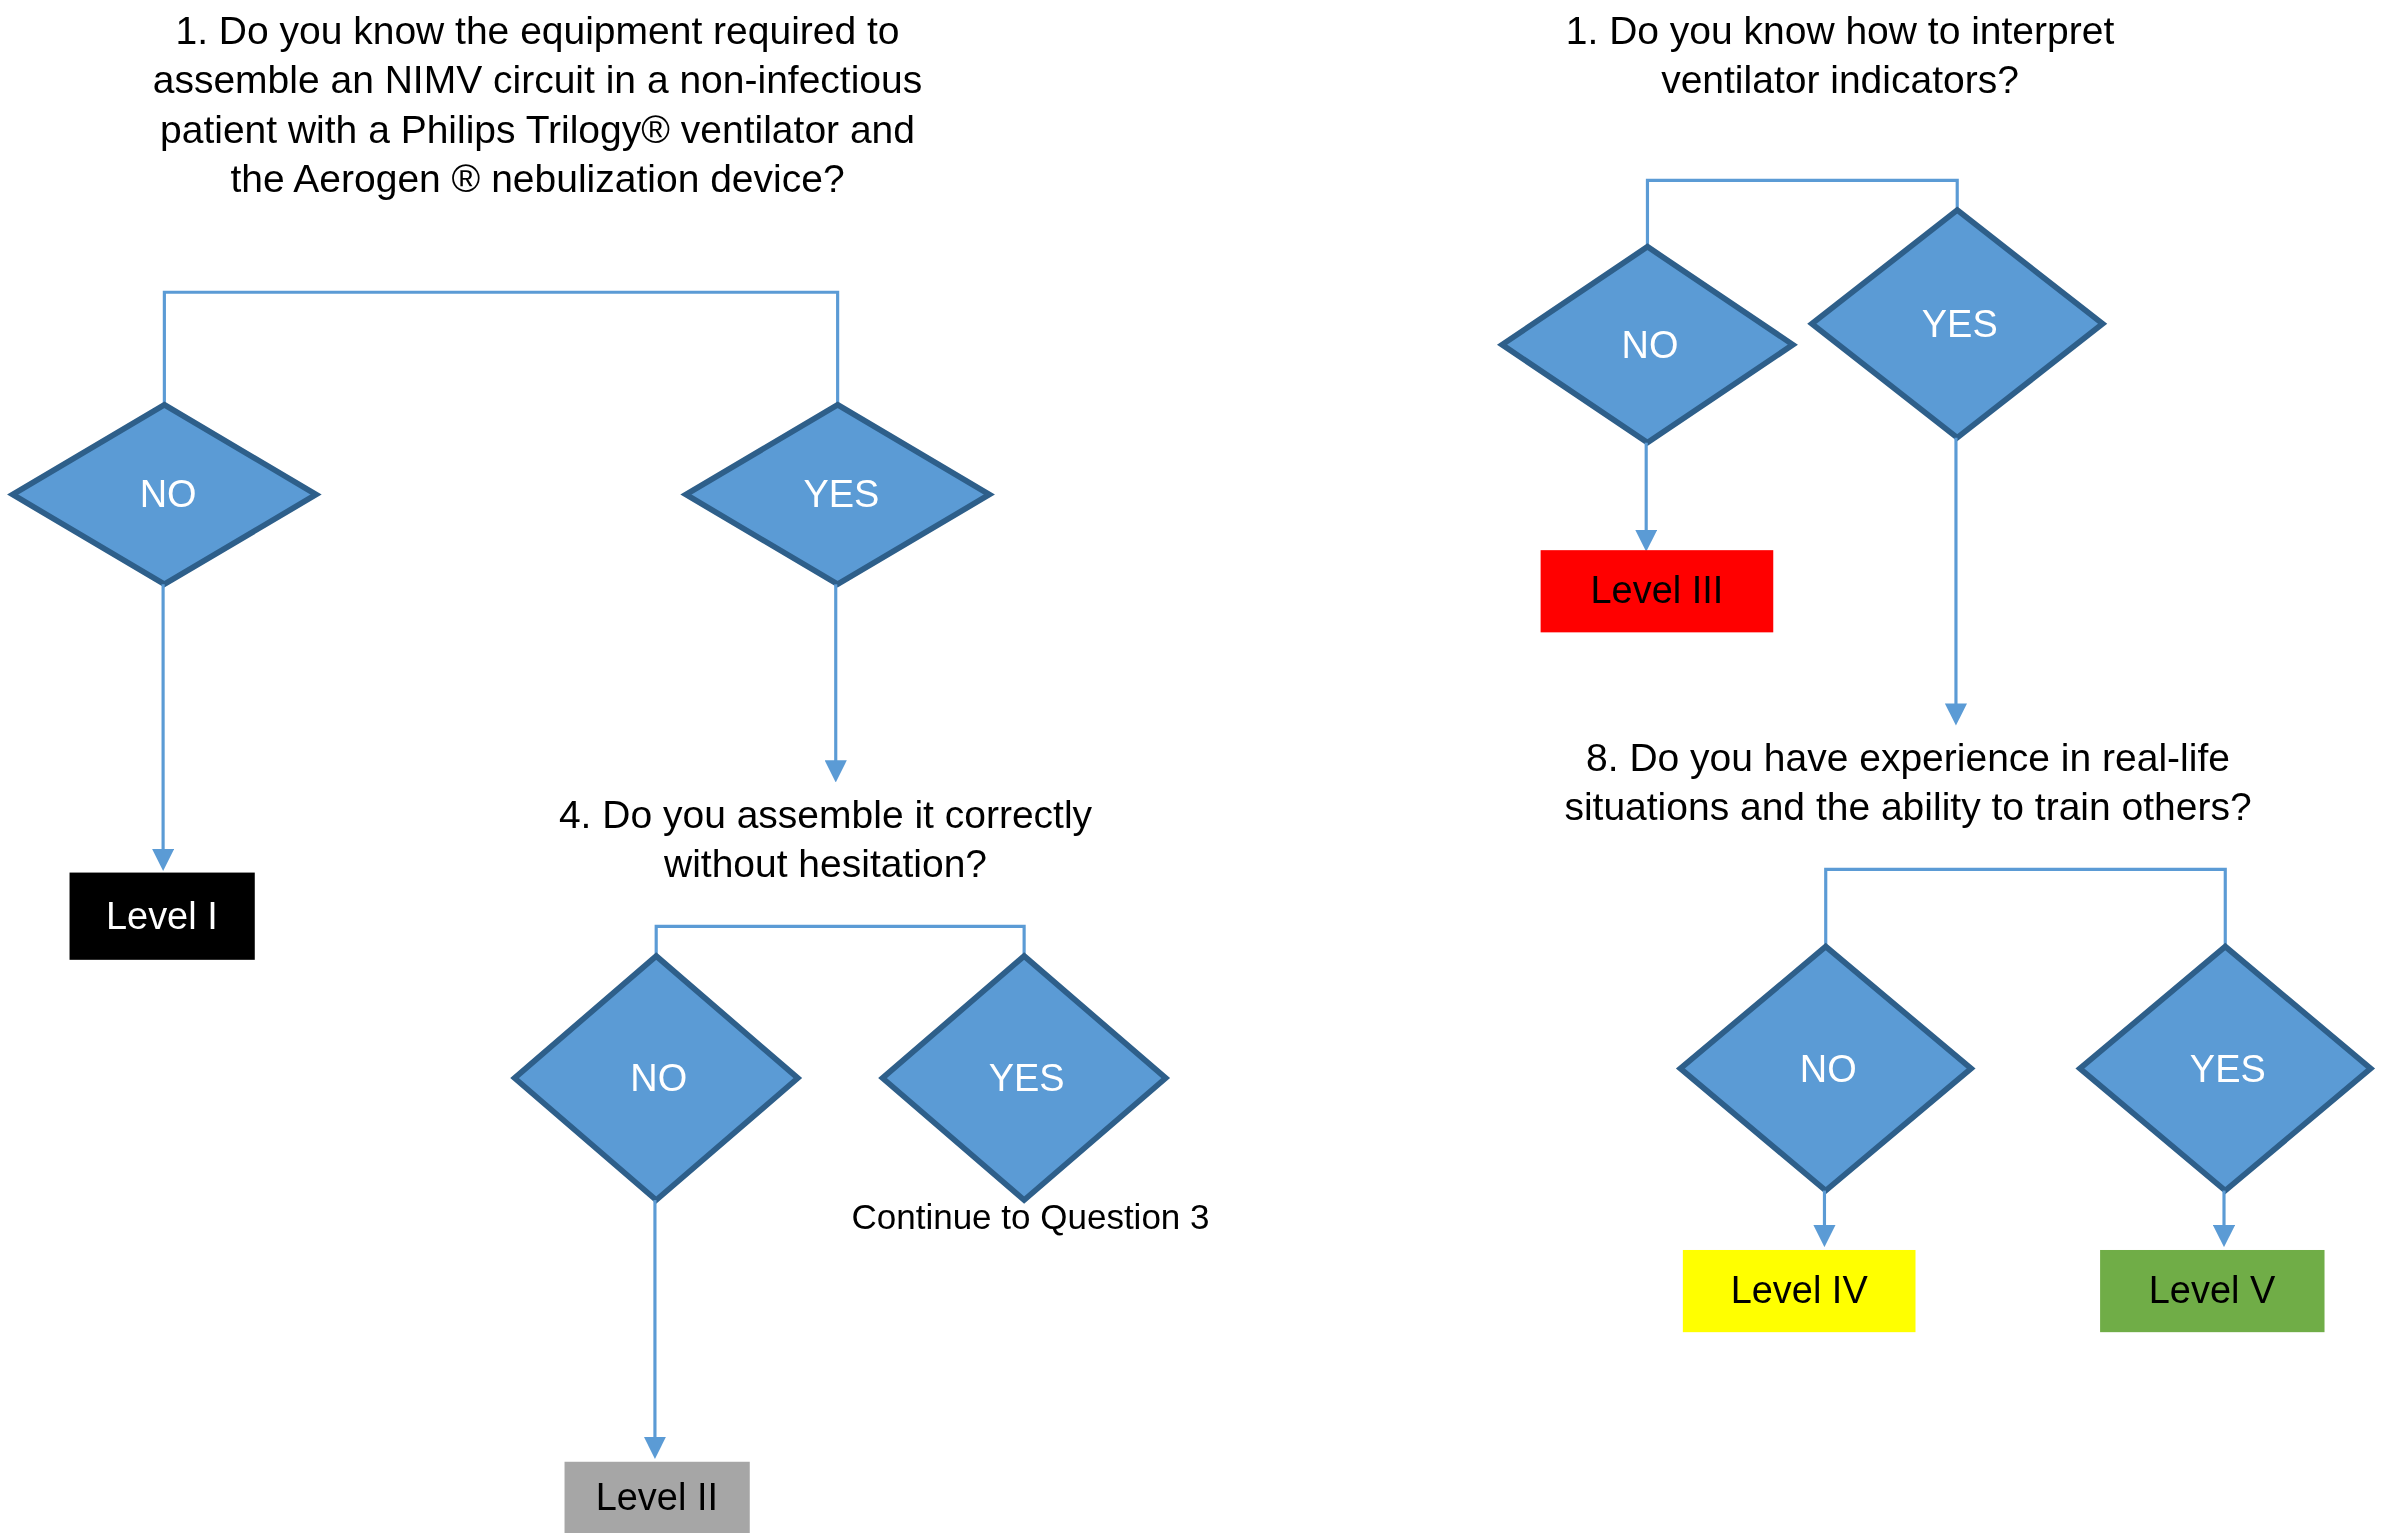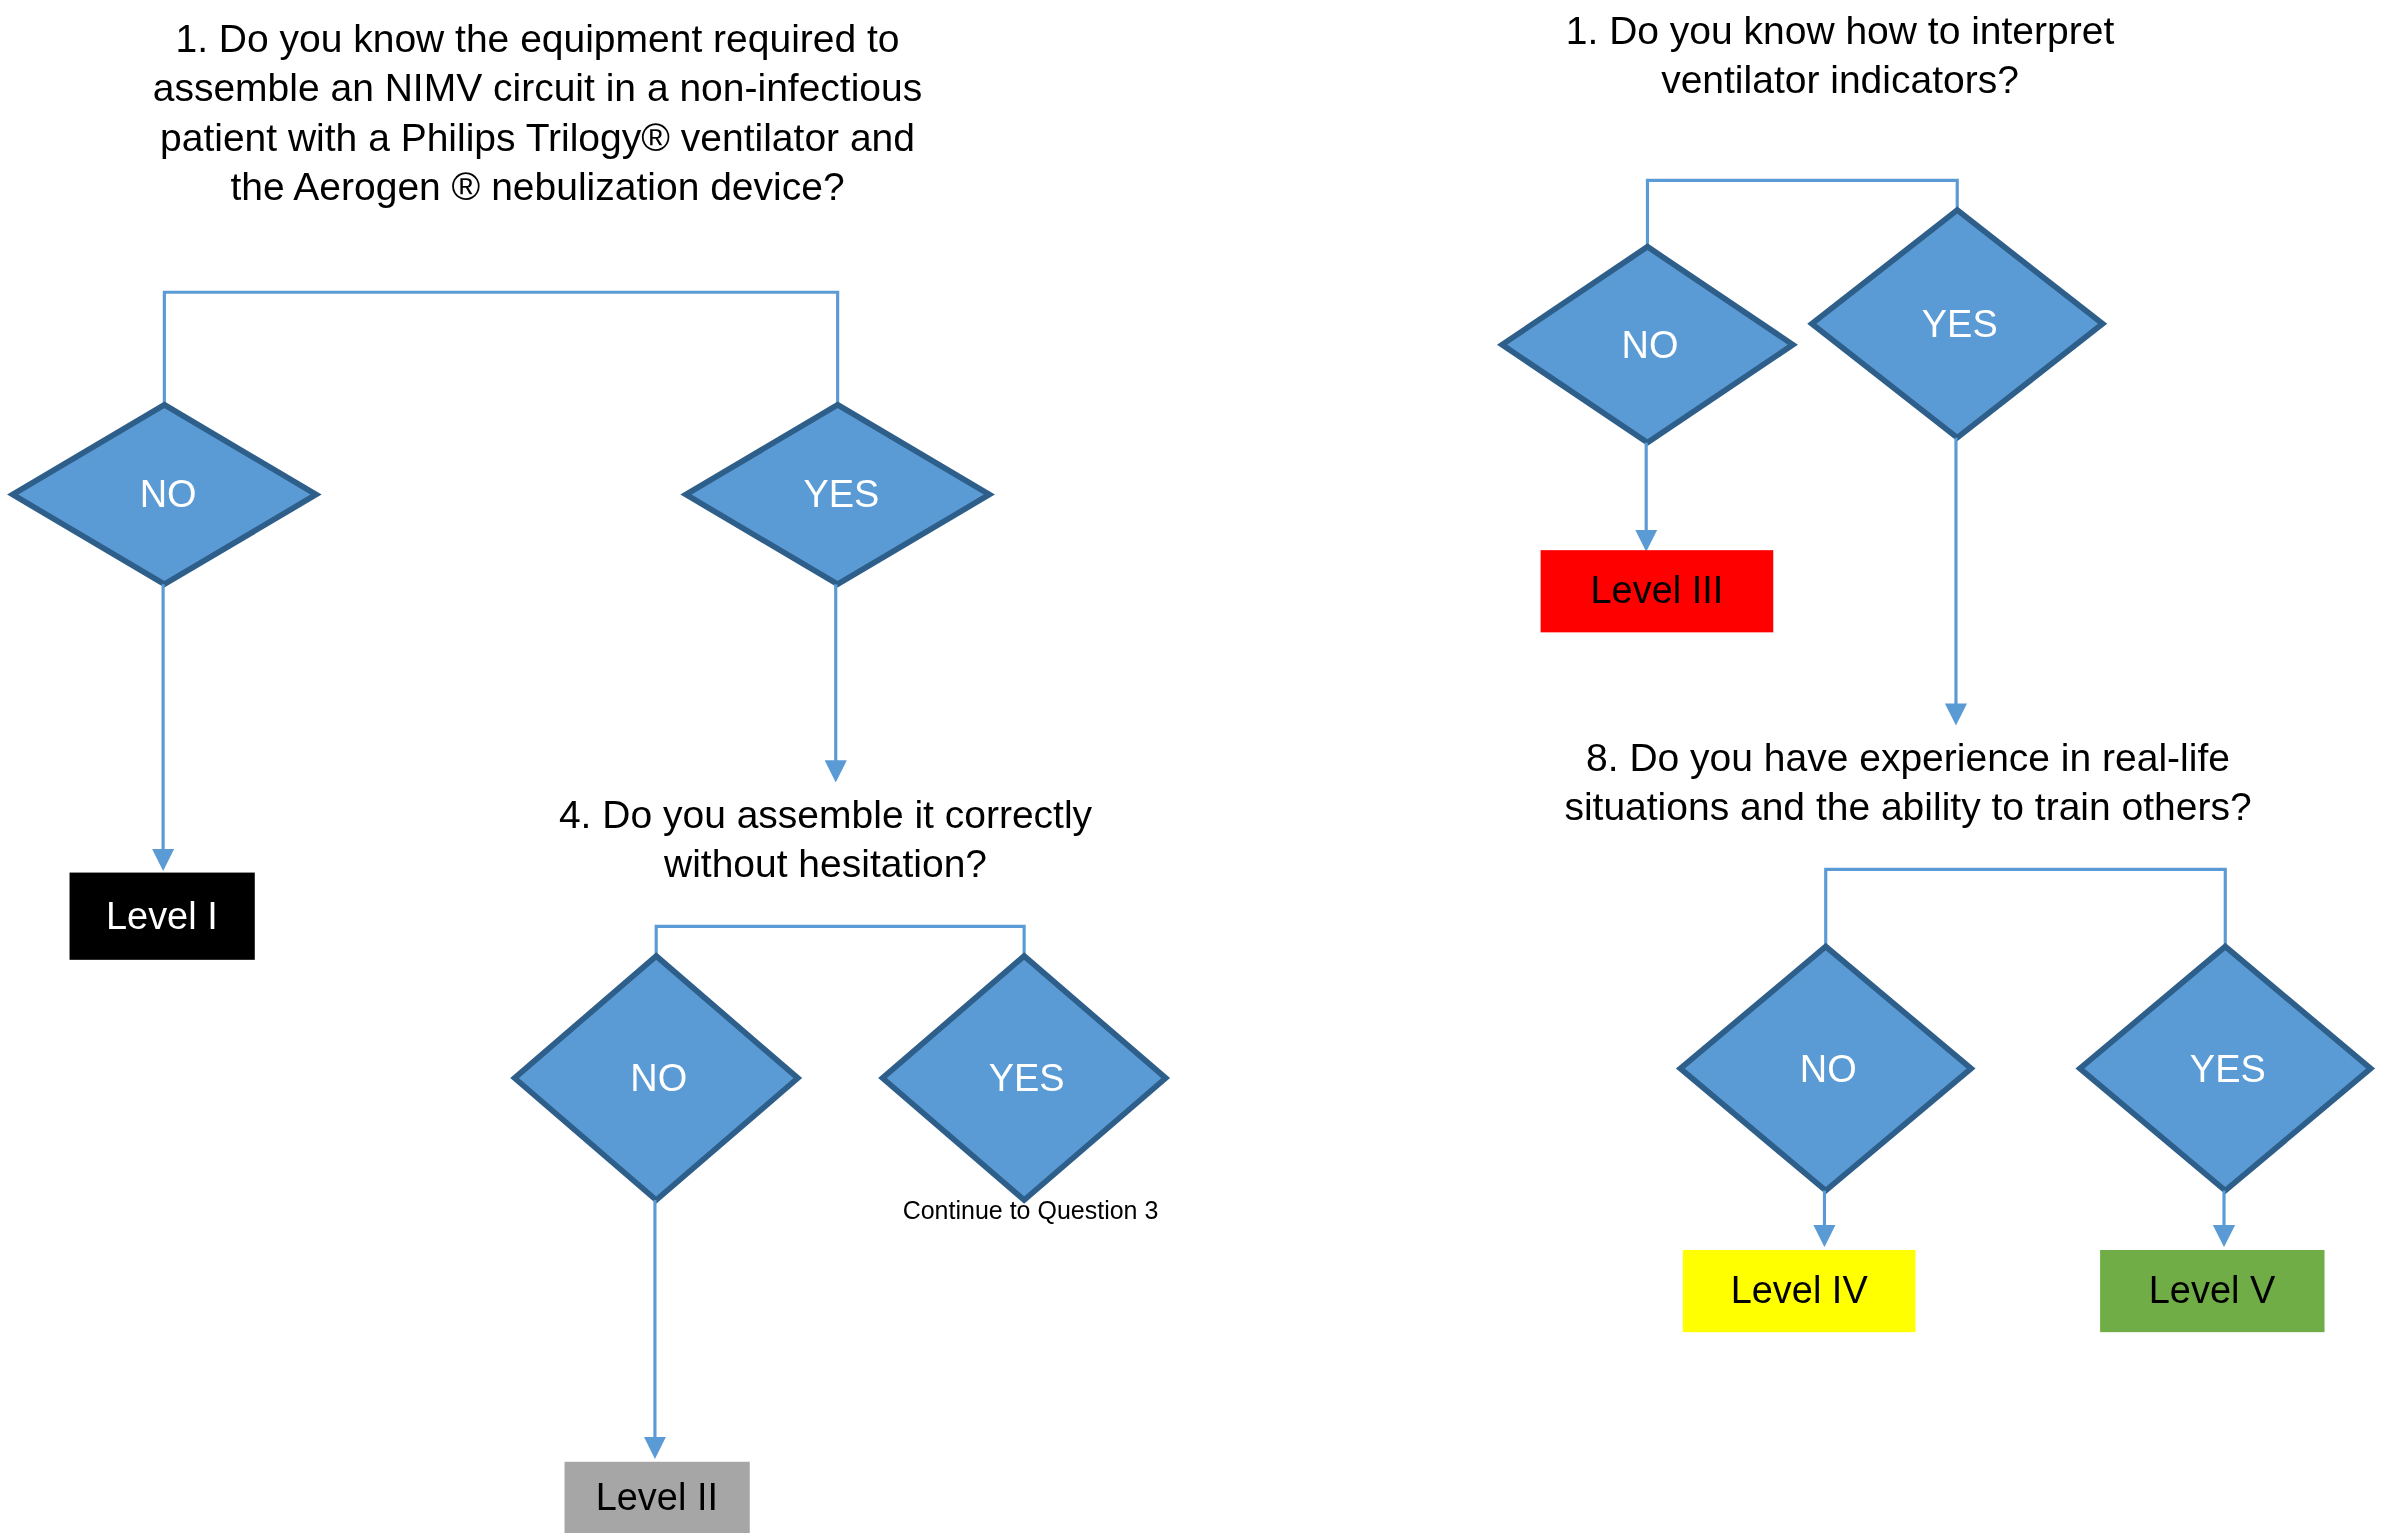--- a/index.html
+++ b/index.html
@@ -29,42 +29,42 @@
     font-size: 39px;
     line-height: 1.26;
     color: #000000;
     white-space: pre-line;
     font-weight: 400;
   }
   .note-text {
     position: absolute;
     text-align: center;
     font-family: "Liberation Sans", sans-serif;
-    font-size: 25px;
+    font-size: 35px;
     line-height: 1.26;
     color: #000000;
   }
   .diamond-label {
     font-family: "Liberation Sans", sans-serif;
     font-size: 60px;
     fill: #ffffff;
     text-anchor: middle;
     dominant-baseline: middle;
   }
   .level-label {
     font-family: "Liberation Sans", sans-serif;
     font-size: 60px;
     text-anchor: middle;
     dominant-baseline: middle;
   }
 </style>
 </head>
 <body>
 
-<div class="q-text" style="left:57px; top:6.3px; width:961px;margin-top:8px;">1. Do you know the equipment required to
+<div class="q-text" style="left:57px; top:6.3px; width:961px;">1. Do you know the equipment required to
 assemble an NIMV circuit in a non-infectious
 patient with a Philips Trilogy® ventilator and
 the Aerogen ® nebulization device?</div>
 
 <div class="q-text" style="left:481px; top:790px; width:689px;">4. Do you assemble it correctly
 without hesitation?</div>
 
 <div class="q-text" style="left:1467px; top:6.3px; width:746px;">1. Do you know how to interpret
 ventilator indicators?</div>
 

